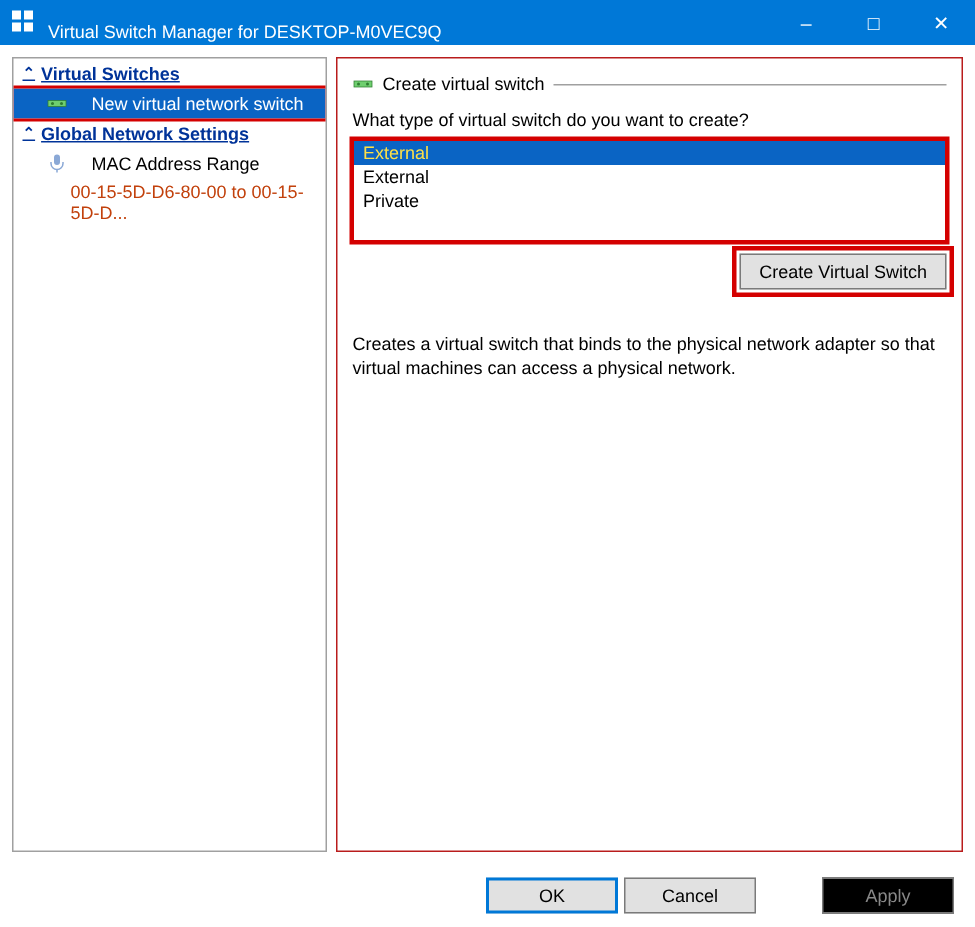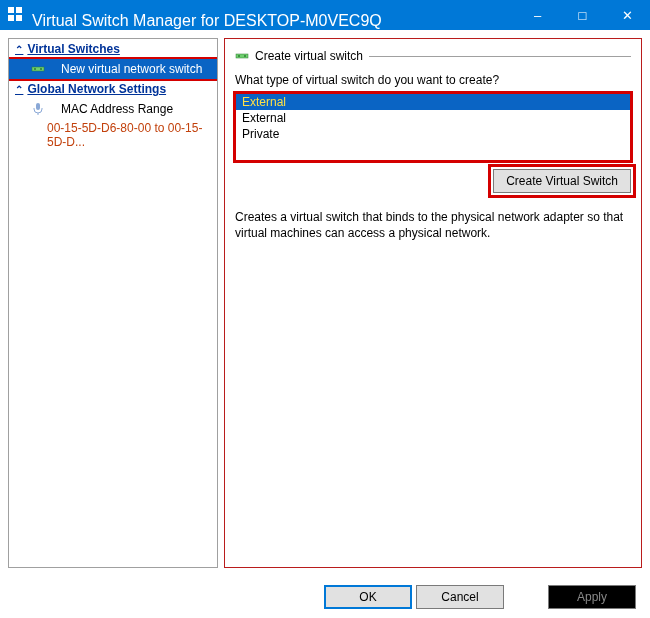--- a/index.html
+++ b/index.html
@@ -24,21 +24,21 @@
   .titlebar .app-icon {
     width: 16px; height: 16px; margin-right: 8px; position: relative;
   }
   .titlebar .app-icon span {
     position: absolute; width: 6px; height: 6px; background: #fff;
   }
   .titlebar .app-icon .s1 { left:0; top:0; }
   .titlebar .app-icon .s2 { left:8px; top:0; }
   .titlebar .app-icon .s3 { left:0; top:8px; }
   .titlebar .app-icon .s4 { left:8px; top:8px; }
-  .titlebar .title { flex: 1; font-size: 16px; margin-top: 12px; }
+  .titlebar .title { flex: 1; font-size: 12px; margin-top: 12px; }
   .titlebar .win-controls { display: flex; height: 100%; }
   .titlebar .win-btn {
     width: 45px; height: 100%;
     display: flex; align-items: center; justify-content: center;
     color: #fff; font-size: 13px;
   }
   .content {
     display: flex;
     height: 546px;
     padding: 8px;
@@ -136,21 +136,21 @@
     border: 2px solid #0078d7;
     padding: 3px 11px;
   }
   .btn.highlight-red {
     outline: 3px solid #d40000;
     outline-offset: 2px;
   }
   .desc {
     color: #000;
     line-height: 1.35;
-    margin-top: 2px;
+    margin-top: 14px;
   }
   .footer {
     height: 42px;
     display: flex;
     justify-content: flex-end;
     align-items: center;
     gap: 4px;
     padding-right: 14px;
     border-top: none;
   }

